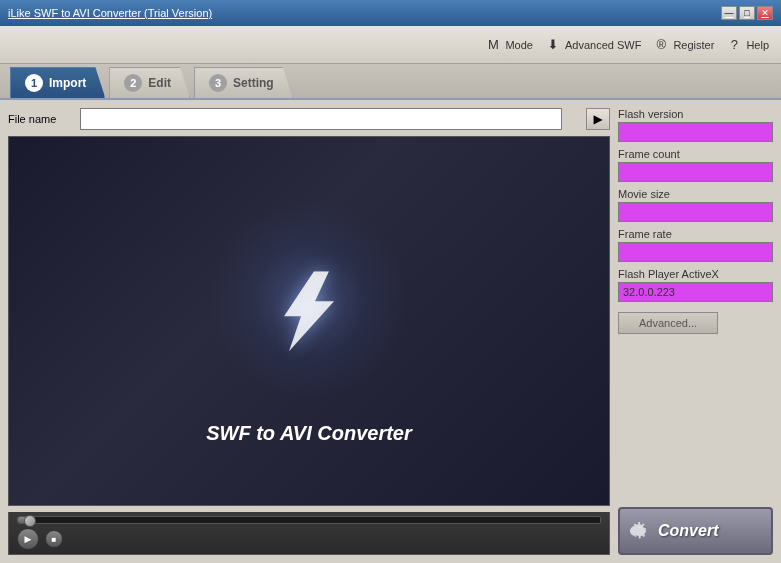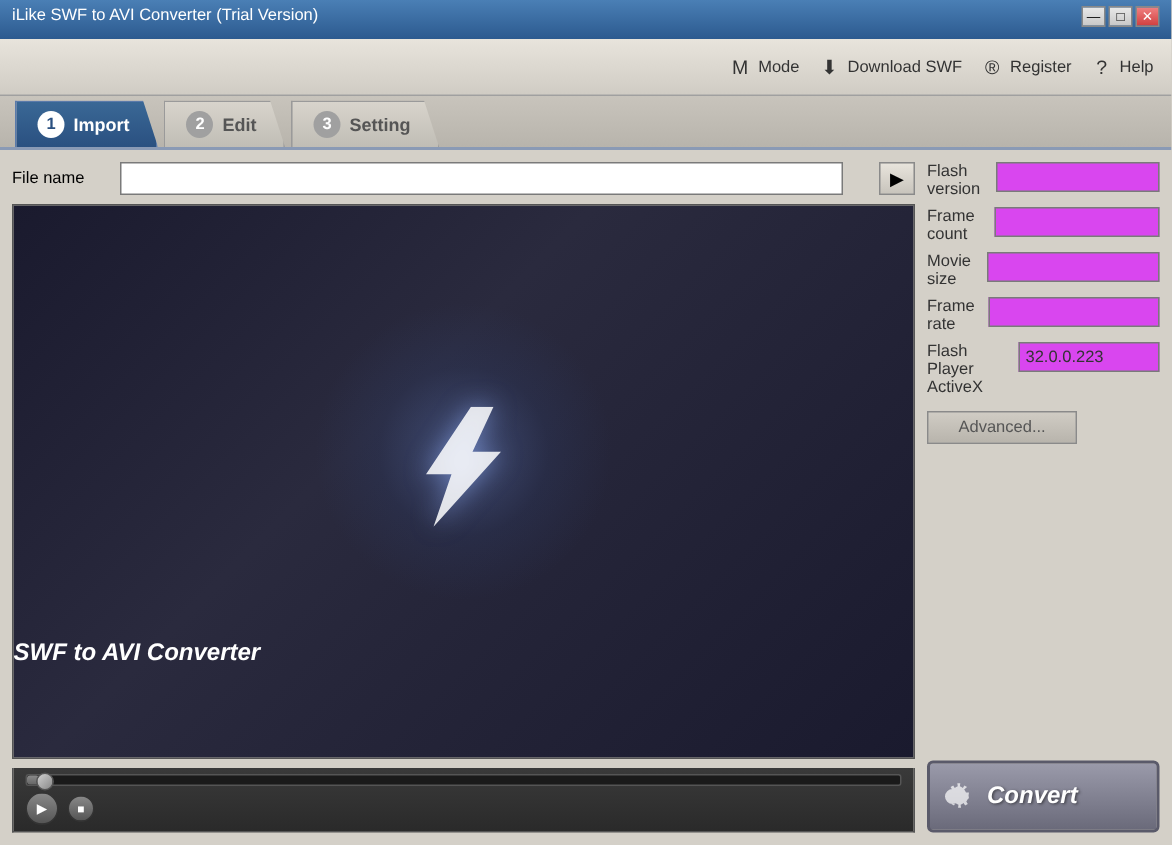--- a/index.html
+++ b/index.html
@@ -11,24 +11,25 @@
       height: 563px;
       overflow: hidden;
     }
 
     
     .title-bar {
       background: linear-gradient(to bottom, #4a7fb5, #2c5a8f);
       color: white;
       padding: 4px 8px;
       display: flex;
-      align-items: flex-start;
+      align-items: center;
       justify-content: space-between;
       height: 26px;
       font-size: 11px;
+      text-decoration: underline;
     }
     .title-bar-title {
       font-size: 11px;
     }
     .title-bar-controls {
       display: flex;
       gap: 2px;
     }
     .title-btn {
       width: 16px;
@@ -209,23 +210,23 @@
       width: 60px;
       height: 80px;
       fill: rgba(255,255,255,0.85);
       filter: drop-shadow(0 0 8px rgba(150,180,255,0.6));
     }
     .preview-title {
       position: absolute;
       bottom: 60px;
       left: 0;
       right: 0;
-      text-align: left;
-      color: white;
-      font-size: 16px;
+      text-align: center;
+      color: white;
+      font-size: 20px;
       font-weight: bold;
       font-style: italic;
       z-index: 2;
     }
 
     
     .playback-bar {
       background: linear-gradient(to bottom, #3a3a3a, #2a2a2a);
       border: 1px solid #555;
       border-top: none;
@@ -291,21 +292,21 @@
 
     
     .right-panel {
       width: 155px;
       display: flex;
       flex-direction: column;
       gap: 6px;
     }
     .info-group {
       display: flex;
-      flex-direction: row;
+      flex-direction: column;
       gap: 2px;
     }
     .info-label {
       font-size: 11px;
       color: #333;
     }
     .info-input {
       width: 100%;
       height: 20px;
       border: 1px solid #7a7a7a;
@@ -370,21 +371,21 @@
 
 <div class="main-window">
 
   <div class="toolbar">
     <div class="toolbar-item">
       <div class="toolbar-icon">M</div>
       <span>Mode</span>
     </div>
     <div class="toolbar-item">
       <div class="toolbar-icon">⬇</div>
-      <span>Download SWF</span>
+      <span>Advanced SWF</span>
     </div>
     <div class="toolbar-item">
       <div class="toolbar-icon">®</div>
       <span>Register</span>
     </div>
     <div class="toolbar-item">
       <div class="toolbar-icon">?</div>
       <span>Help</span>
     </div>
   </div>

